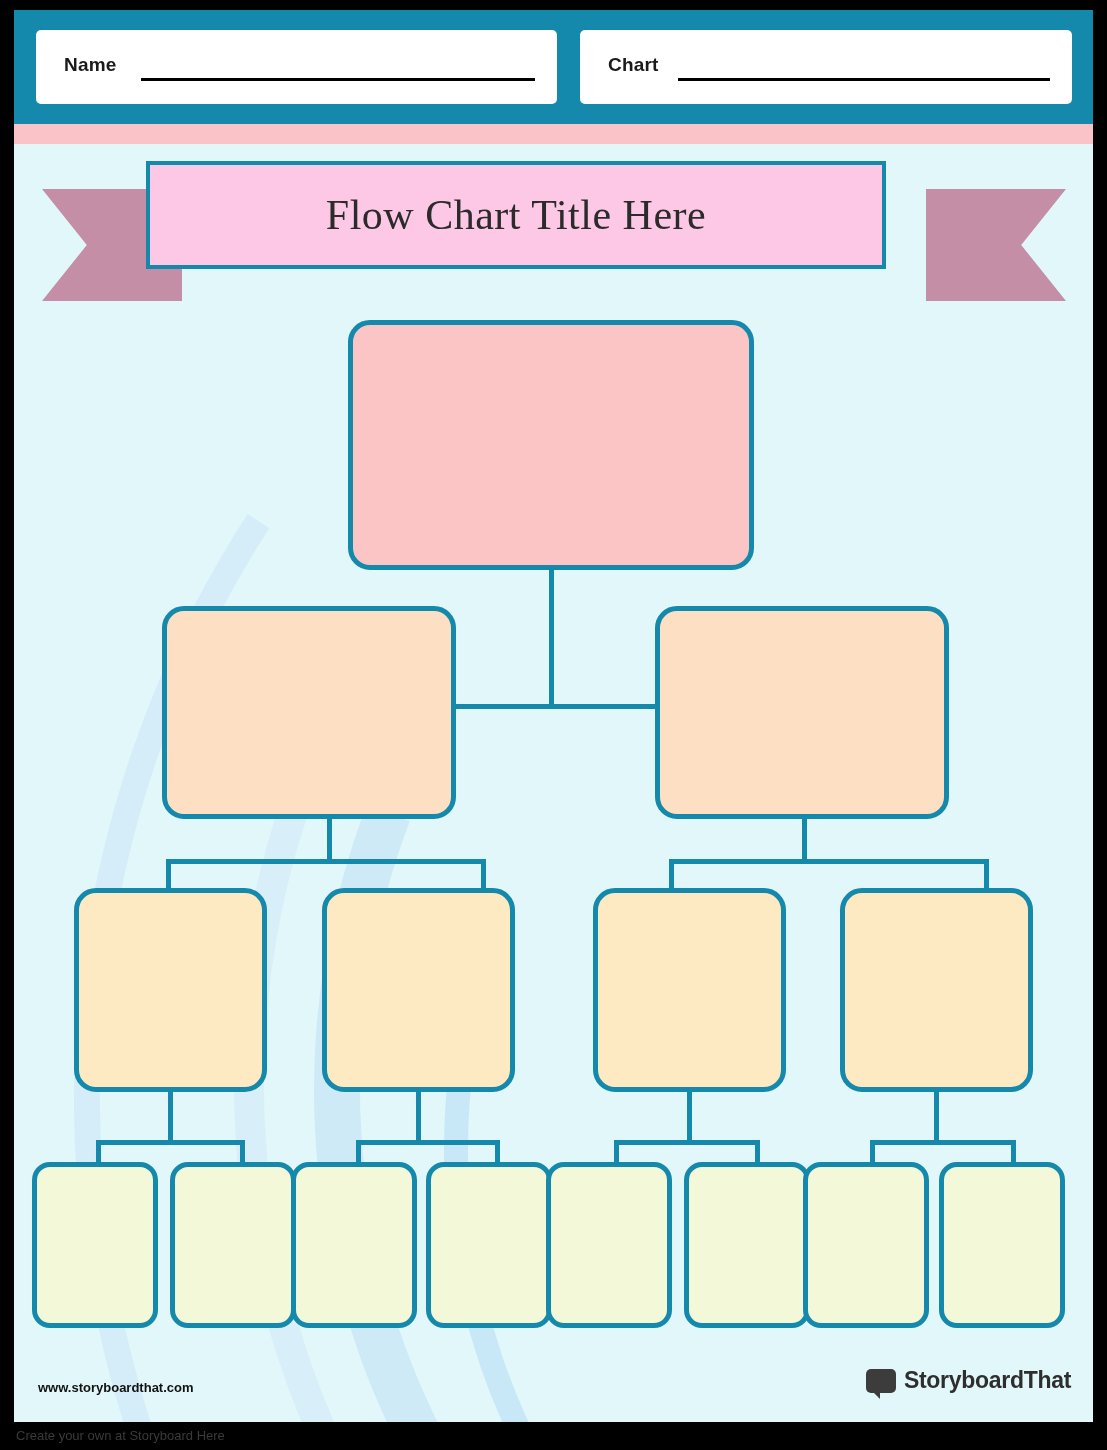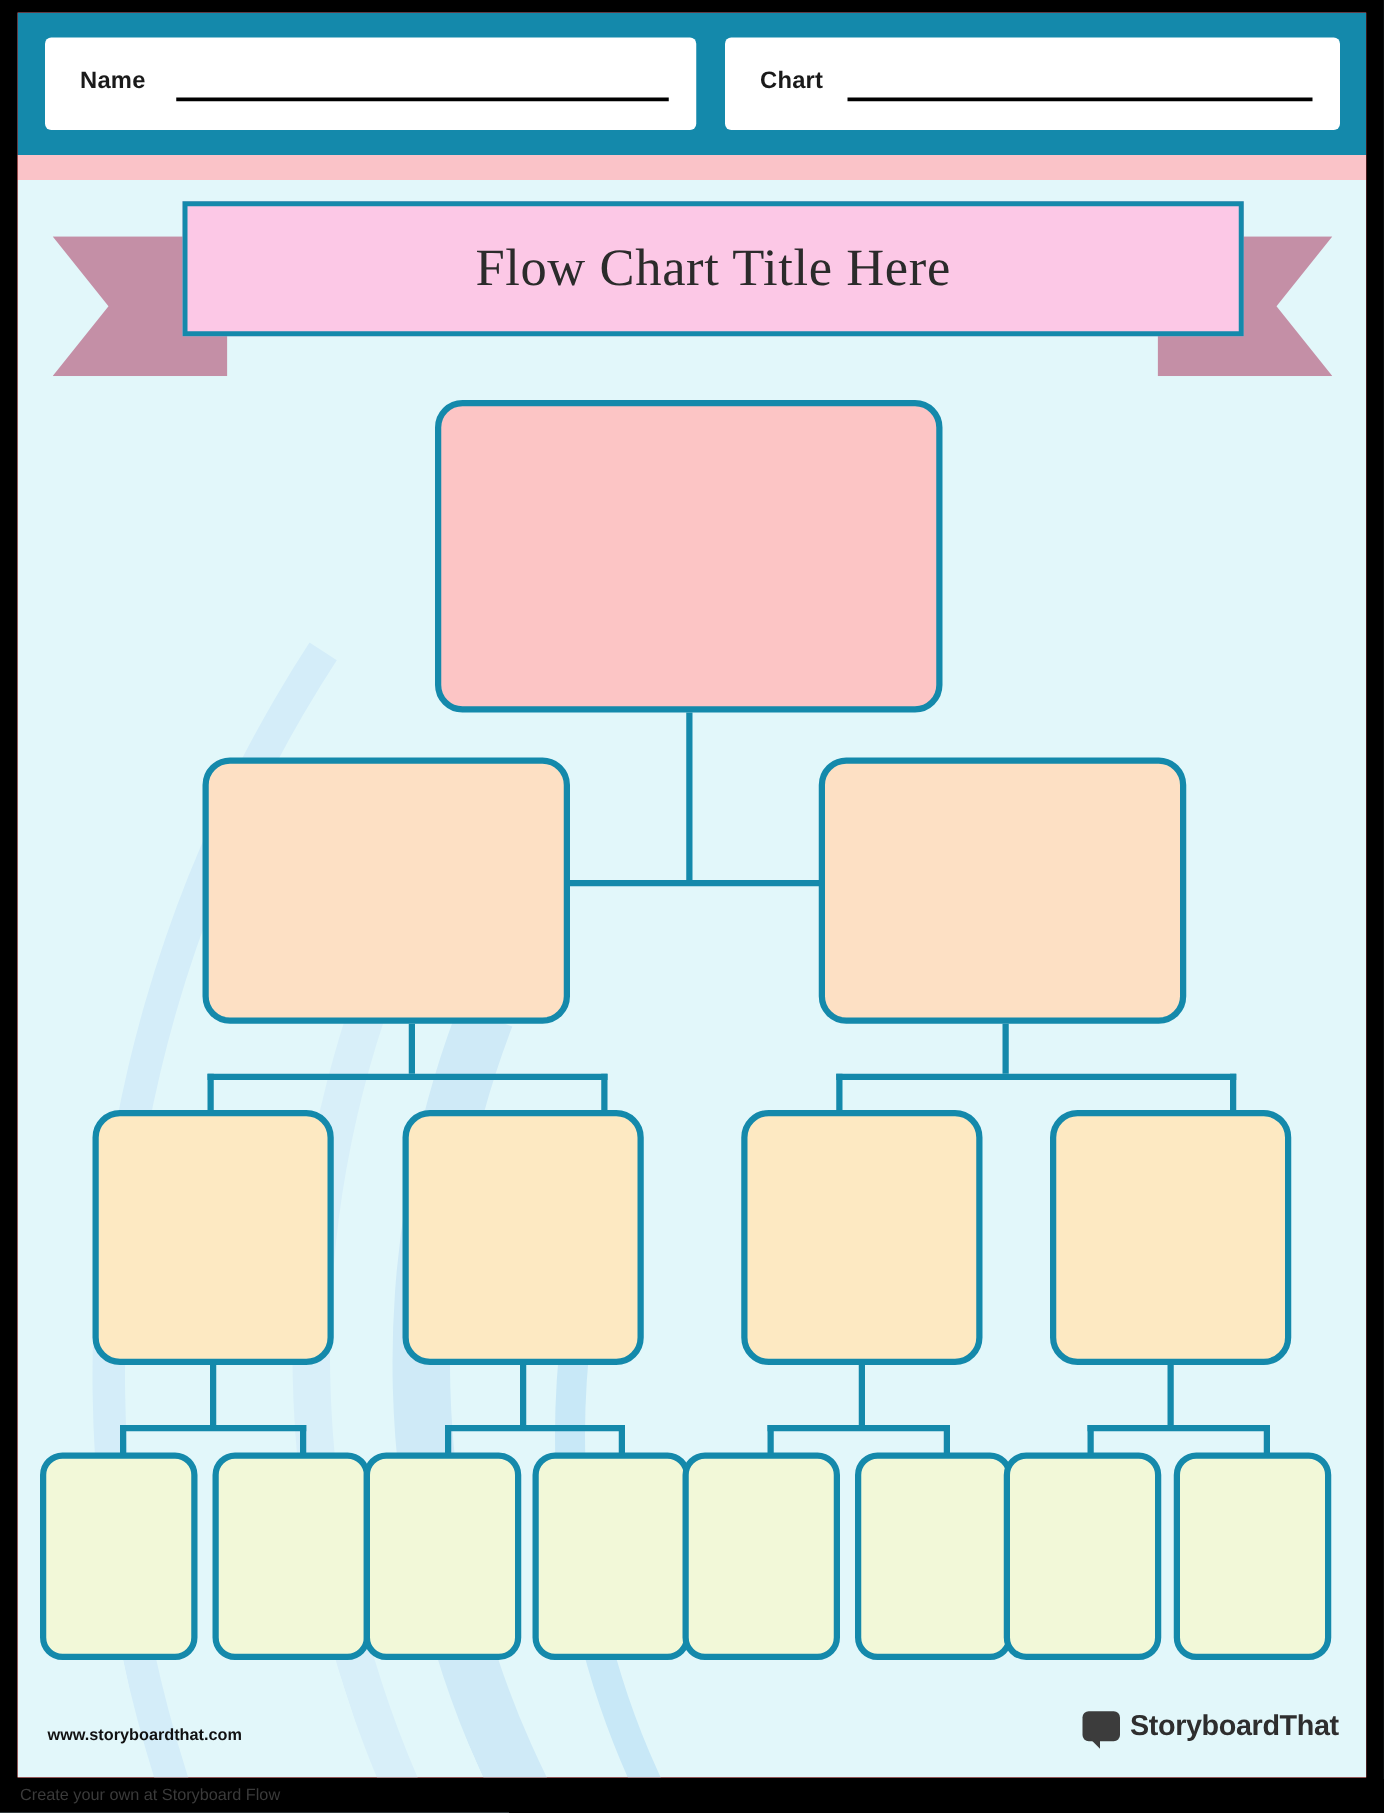--- a/index.html
+++ b/index.html
@@ -15,21 +15,21 @@
     overflow: hidden;
   }
 
   
   .page {
     position: absolute;
     left: 14px;
     top: 10px;
     width: 1079px;
     height: 1412px;
-    background: #ef4444;
+    background: #c4b5fd;
     overflow: hidden;
   }
 
   
   .header-band {
     position: absolute;
     left: 0;
     top: 0;
     width: 100%;
     height: 114px;
@@ -138,21 +138,21 @@
     position: absolute;
     right: 0; top: 28px;
     width: 140px; height: 112px;
     background: #c48fa6;
     clip-path: polygon(0 0, 100% 0, 68% 50%, 100% 100%, 0 100%);
   }
   .ribbon-main {
     position: absolute;
     left: 104px;
     top: 0;
-    width: 849px;
+    width: 740px;
     height: 108px;
     background: #fcc8e6;
     border: 4px solid #1489ab;
     box-sizing: border-box;
     display: flex;
     align-items: center;
     justify-content: center;
   }
   .ribbon-title {
     font-family: "Liberation Serif", serif;
@@ -321,13 +321,13 @@
     </div>
   </div>
 
   <div class="footer-url">www.storyboardthat.com</div>
   <div class="brand">
     <div class="brand-icon"></div>
     <div class="brand-text">StoryboardThat</div>
   </div>
 </div>
 
-<div class="bottom-note">Create your own at Storyboard Flow</div>
+<div class="bottom-note">Create your own at Storyboard Here</div>
 
 </body></html>

